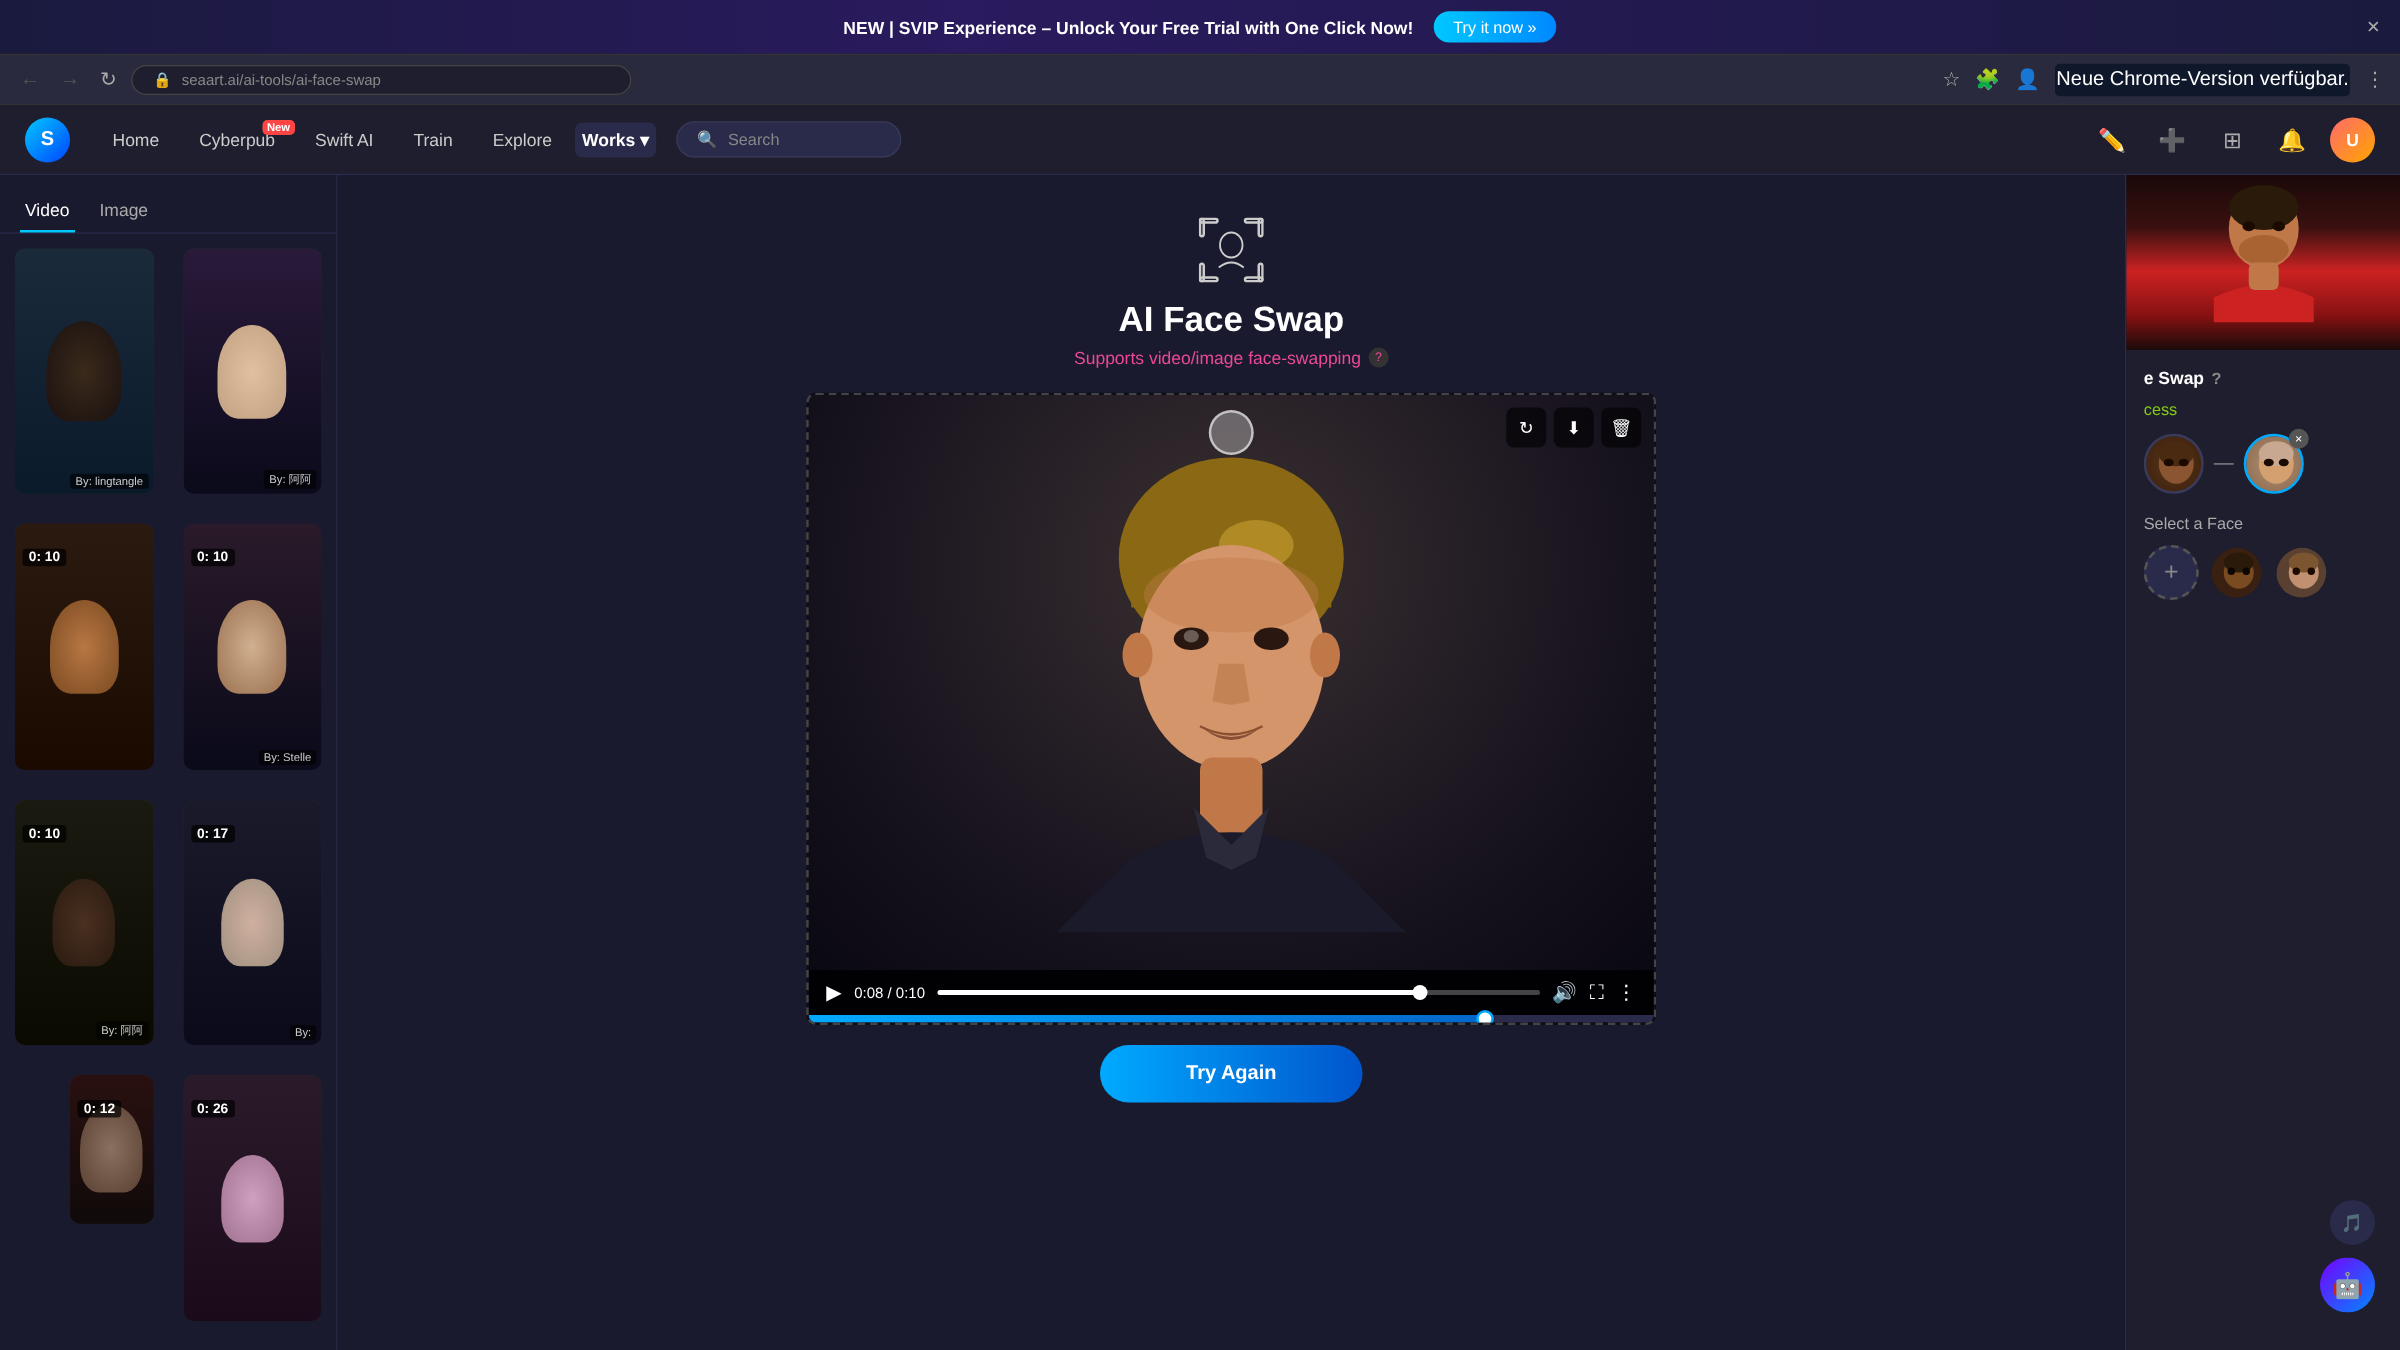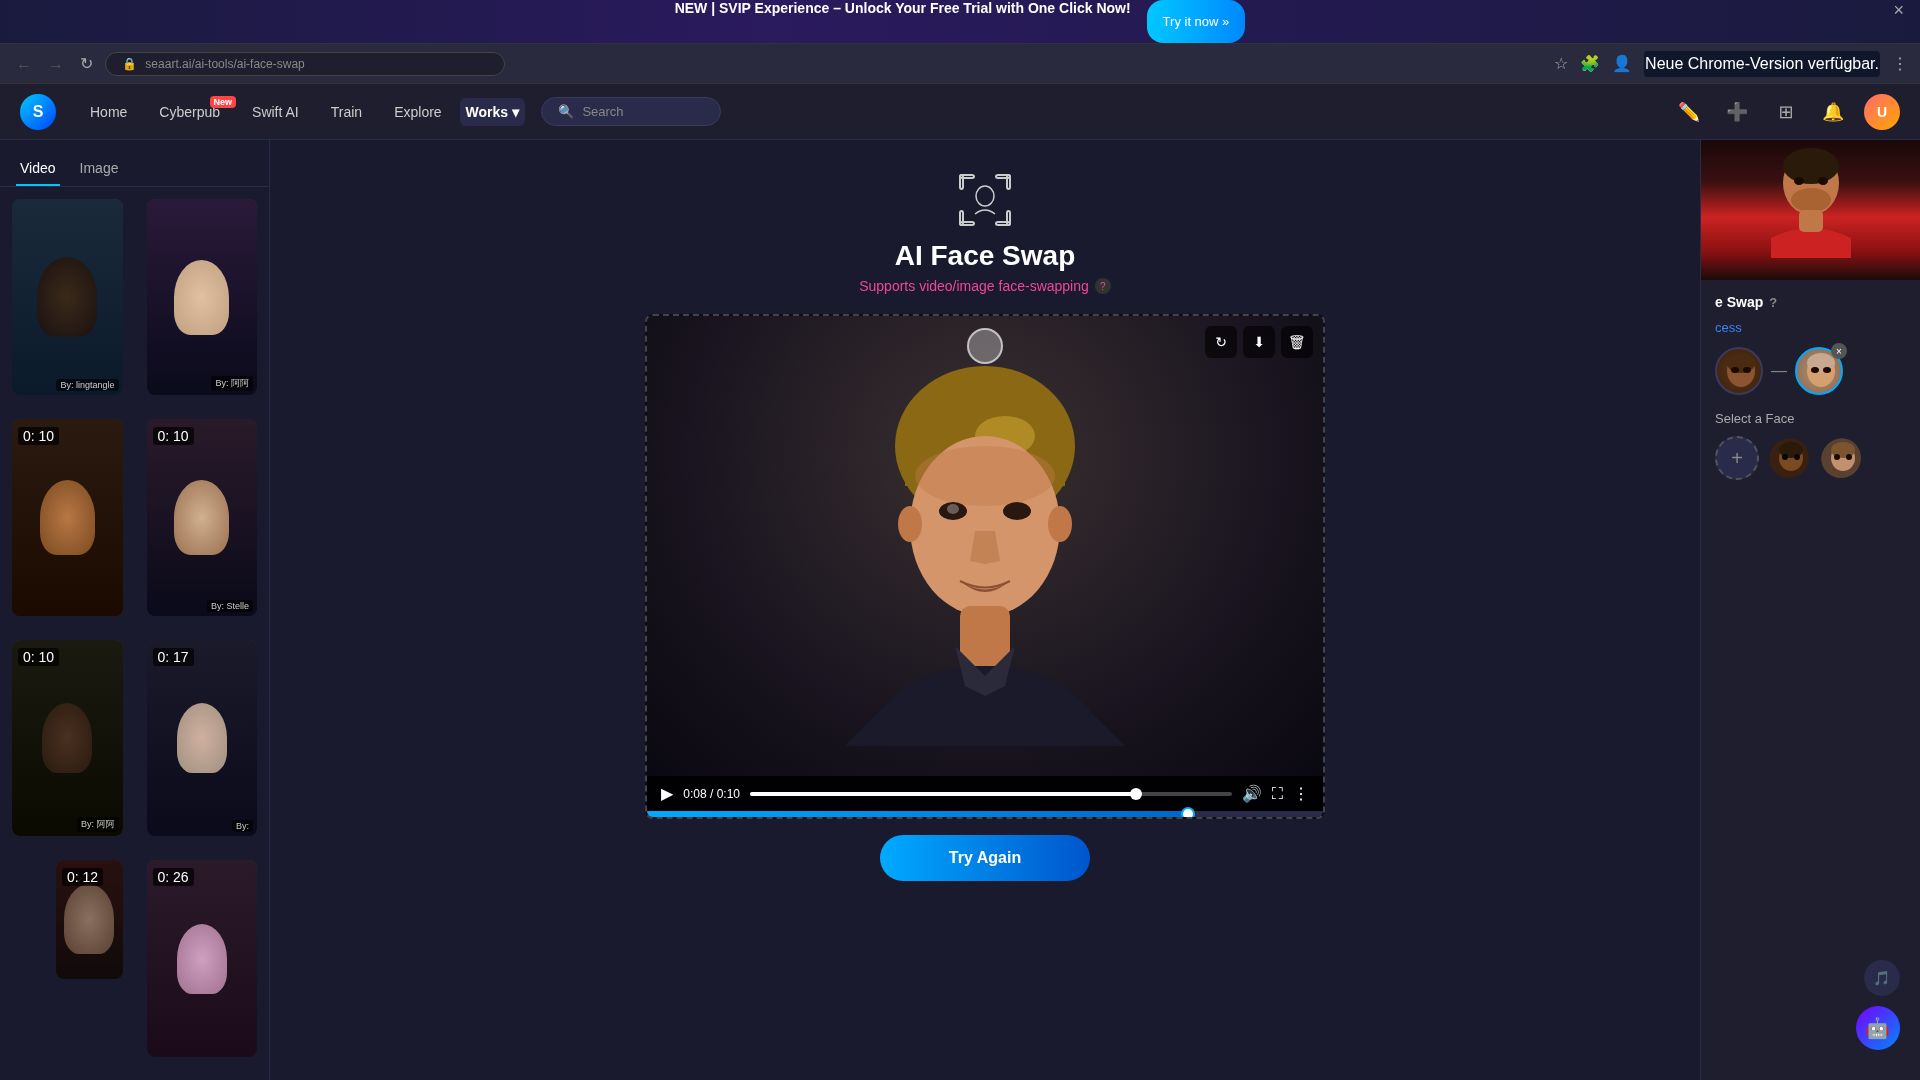--- a/index.html
+++ b/index.html
@@ -10,20 +10,21 @@
       width: 1920px;
       height: 1080px;
       overflow: hidden;
     }
 
     
     .banner {
       background: linear-gradient(90deg, #1a1a3e 0%, #2a1a5e 40%, #1a1a3e 100%);
       height: 44px;
       display: flex;
+      align-items: center;
       justify-content: center;
       gap: 16px;
       position: relative;
       border-bottom: 1px solid #333;
     }
     .banner-text {
       color: #fff;
       font-size: 14px;
       font-weight: 500;
     }
@@ -252,27 +253,28 @@
     .sidebar-thumb {
       position: relative;
       border-radius: 8px;
       overflow: hidden;
       cursor: pointer;
       aspect-ratio: 9/16;
       background: #2a2a3e;
     }
     .thumb-duration {
       position: absolute;
-      top: 8px;
+      top: 20px;
       left: 6px;
       background: rgba(0,0,0,0.7);
       color: #fff;
-      font-size: 14px;
+      font-size: 11px;
       padding: 1px 5px;
       border-radius: 3px;
+      font-weight: bold;
     }
     .thumb-author {
       position: absolute;
       bottom: 4px;
       right: 4px;
       background: rgba(0,0,0,0.6);
       color: #ccc;
       font-size: 9px;
       padding: 1px 4px;
       border-radius: 3px;
@@ -484,21 +486,21 @@
       align-items: center;
       gap: 6px;
       margin-bottom: 10px;
     }
     .panel-help {
       color: #888;
       font-size: 13px;
       cursor: pointer;
     }
     .process-label {
-      color: #3b82f6;
+      color: #84cc16;
       font-size: 13px;
       margin-bottom: 12px;
     }
     .face-swap-arrows {
       display: flex;
       align-items: center;
       gap: 8px;
       margin-bottom: 16px;
     }
     .face-thumb {

